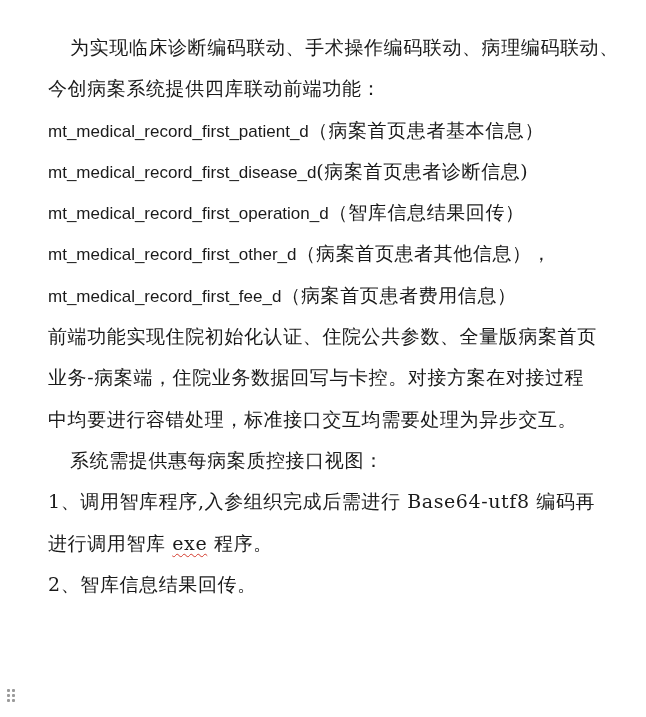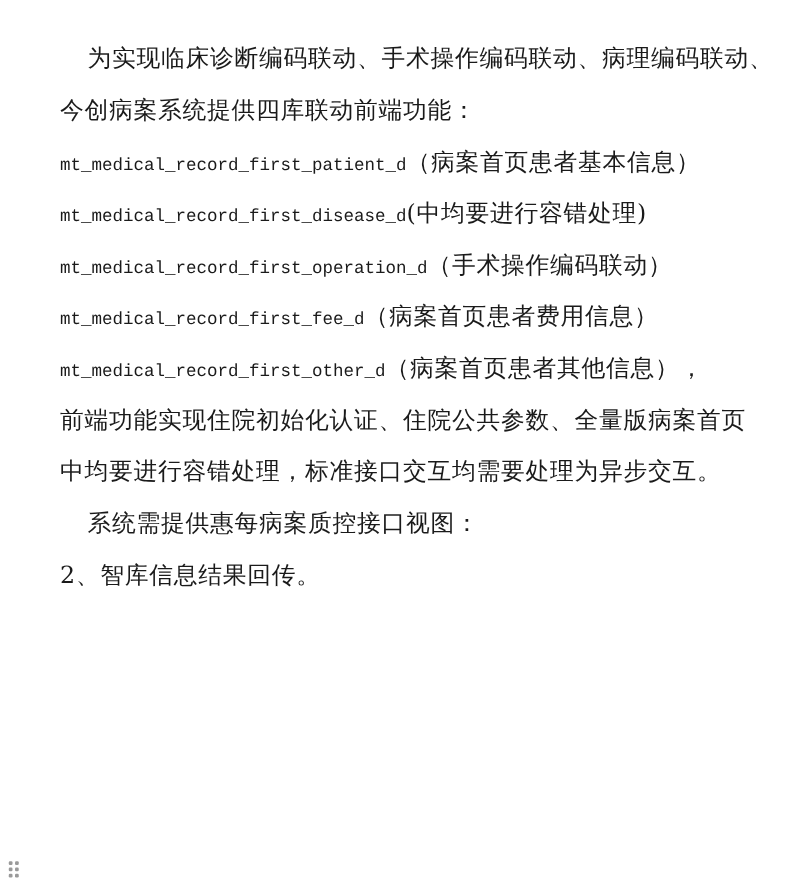--- a/index.html
+++ b/index.html
@@ -25,22 +25,22 @@
       height: 41.3px;
       line-height: 41.3px;
       font-size: 19px;
       white-space: nowrap;
       letter-spacing: 0.6px;
     }
     .indent {
       padding-left: 22px;
     }
     .mono {
-      font-family: Liberation Mono, monospace;
-      font-size: 14px;
+      font-family: Liberation Sans, sans-serif;
+      font-size: 17px;
       letter-spacing: 0;
     }
     .cn {
       font-family: "DejaVu Serif", "Liberation Serif", serif;
     }
     .squiggle {
       text-decoration: underline wavy #d33a2c;
       text-decoration-thickness: 1px;
       text-underline-offset: 3px;
     }
@@ -69,37 +69,42 @@
 
 <div class="page">
 
   <div class="line indent">为实现临床诊断编码联动、手术操作编码联动、病理编码联动、</div>
   <div class="line">今创病案系统提供四库联动前端功能：</div>
 
   <div class="line">
     <span class="mono">mt_medical_record_first_patient_d</span><span class="cn">（病案首页患者基本信息）</span>
   </div>
   <div class="line">
-    <span class="mono">mt_medical_record_first_disease_d</span><span class="cn">(中均要进行容错处理)</span>
+    <span class="mono">mt_medical_record_first_disease_d</span><span class="cn">(病案首页患者诊断信息)</span>
   </div>
   <div class="line">
-    <span class="mono">mt_medical_record_first_operation_d</span><span class="cn">（手术操作编码联动）</span>
+    <span class="mono">mt_medical_record_first_operation_d</span><span class="cn">（智库信息结果回传）</span>
+  </div>
+  <div class="line">
+    <span class="mono">mt_medical_record_first_other_d</span><span class="cn">（病案首页患者其他信息），</span>
   </div>
   <div class="line">
     <span class="mono">mt_medical_record_first_fee_d</span><span class="cn">（病案首页患者费用信息）</span>
   </div>
-  <div class="line">
-    <span class="mono">mt_medical_record_first_other_d</span><span class="cn">（病案首页患者其他信息），</span>
-  </div>
 
   <div class="line">前端功能实现住院初始化认证、住院公共参数、全量版病案首页</div>
+  <div class="line">业务-病案端，住院业务数据回写与卡控。对接方案在对接过程</div>
   <div class="line">中均要进行容错处理，标准接口交互均需要处理为异步交互。</div>
 
   <div class="line indent">系统需提供惠每病案质控接口视图：</div>
 
+  <div class="line">1、调用智库程序,入参组织完成后需进行 Base64-utf8 编码再</div>
+  <div class="line">
+    <span>进行调用智库 </span><span class="squiggle">exe</span><span> 程序。</span>
+  </div>
   <div class="line">2、智库信息结果回传。</div>
 </div>
 
 <div class="drag-handle">
   <span></span>
     <span></span>
   <span></span>
     <span></span>
   <span></span>
     <span></span>

